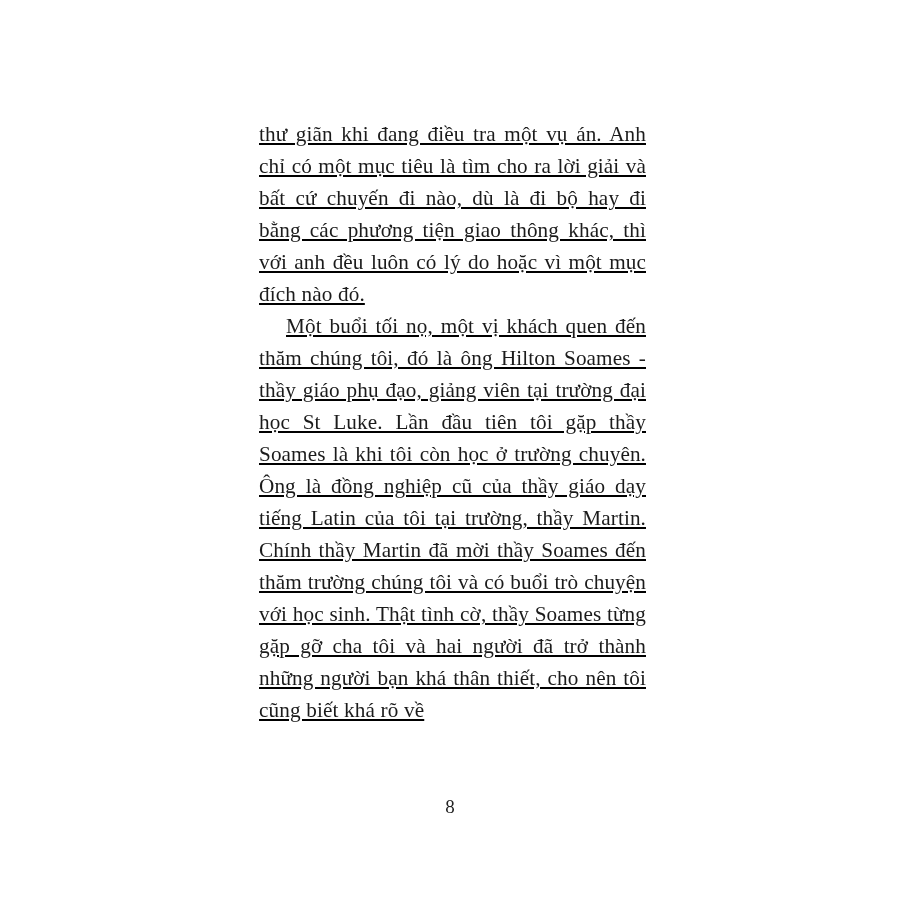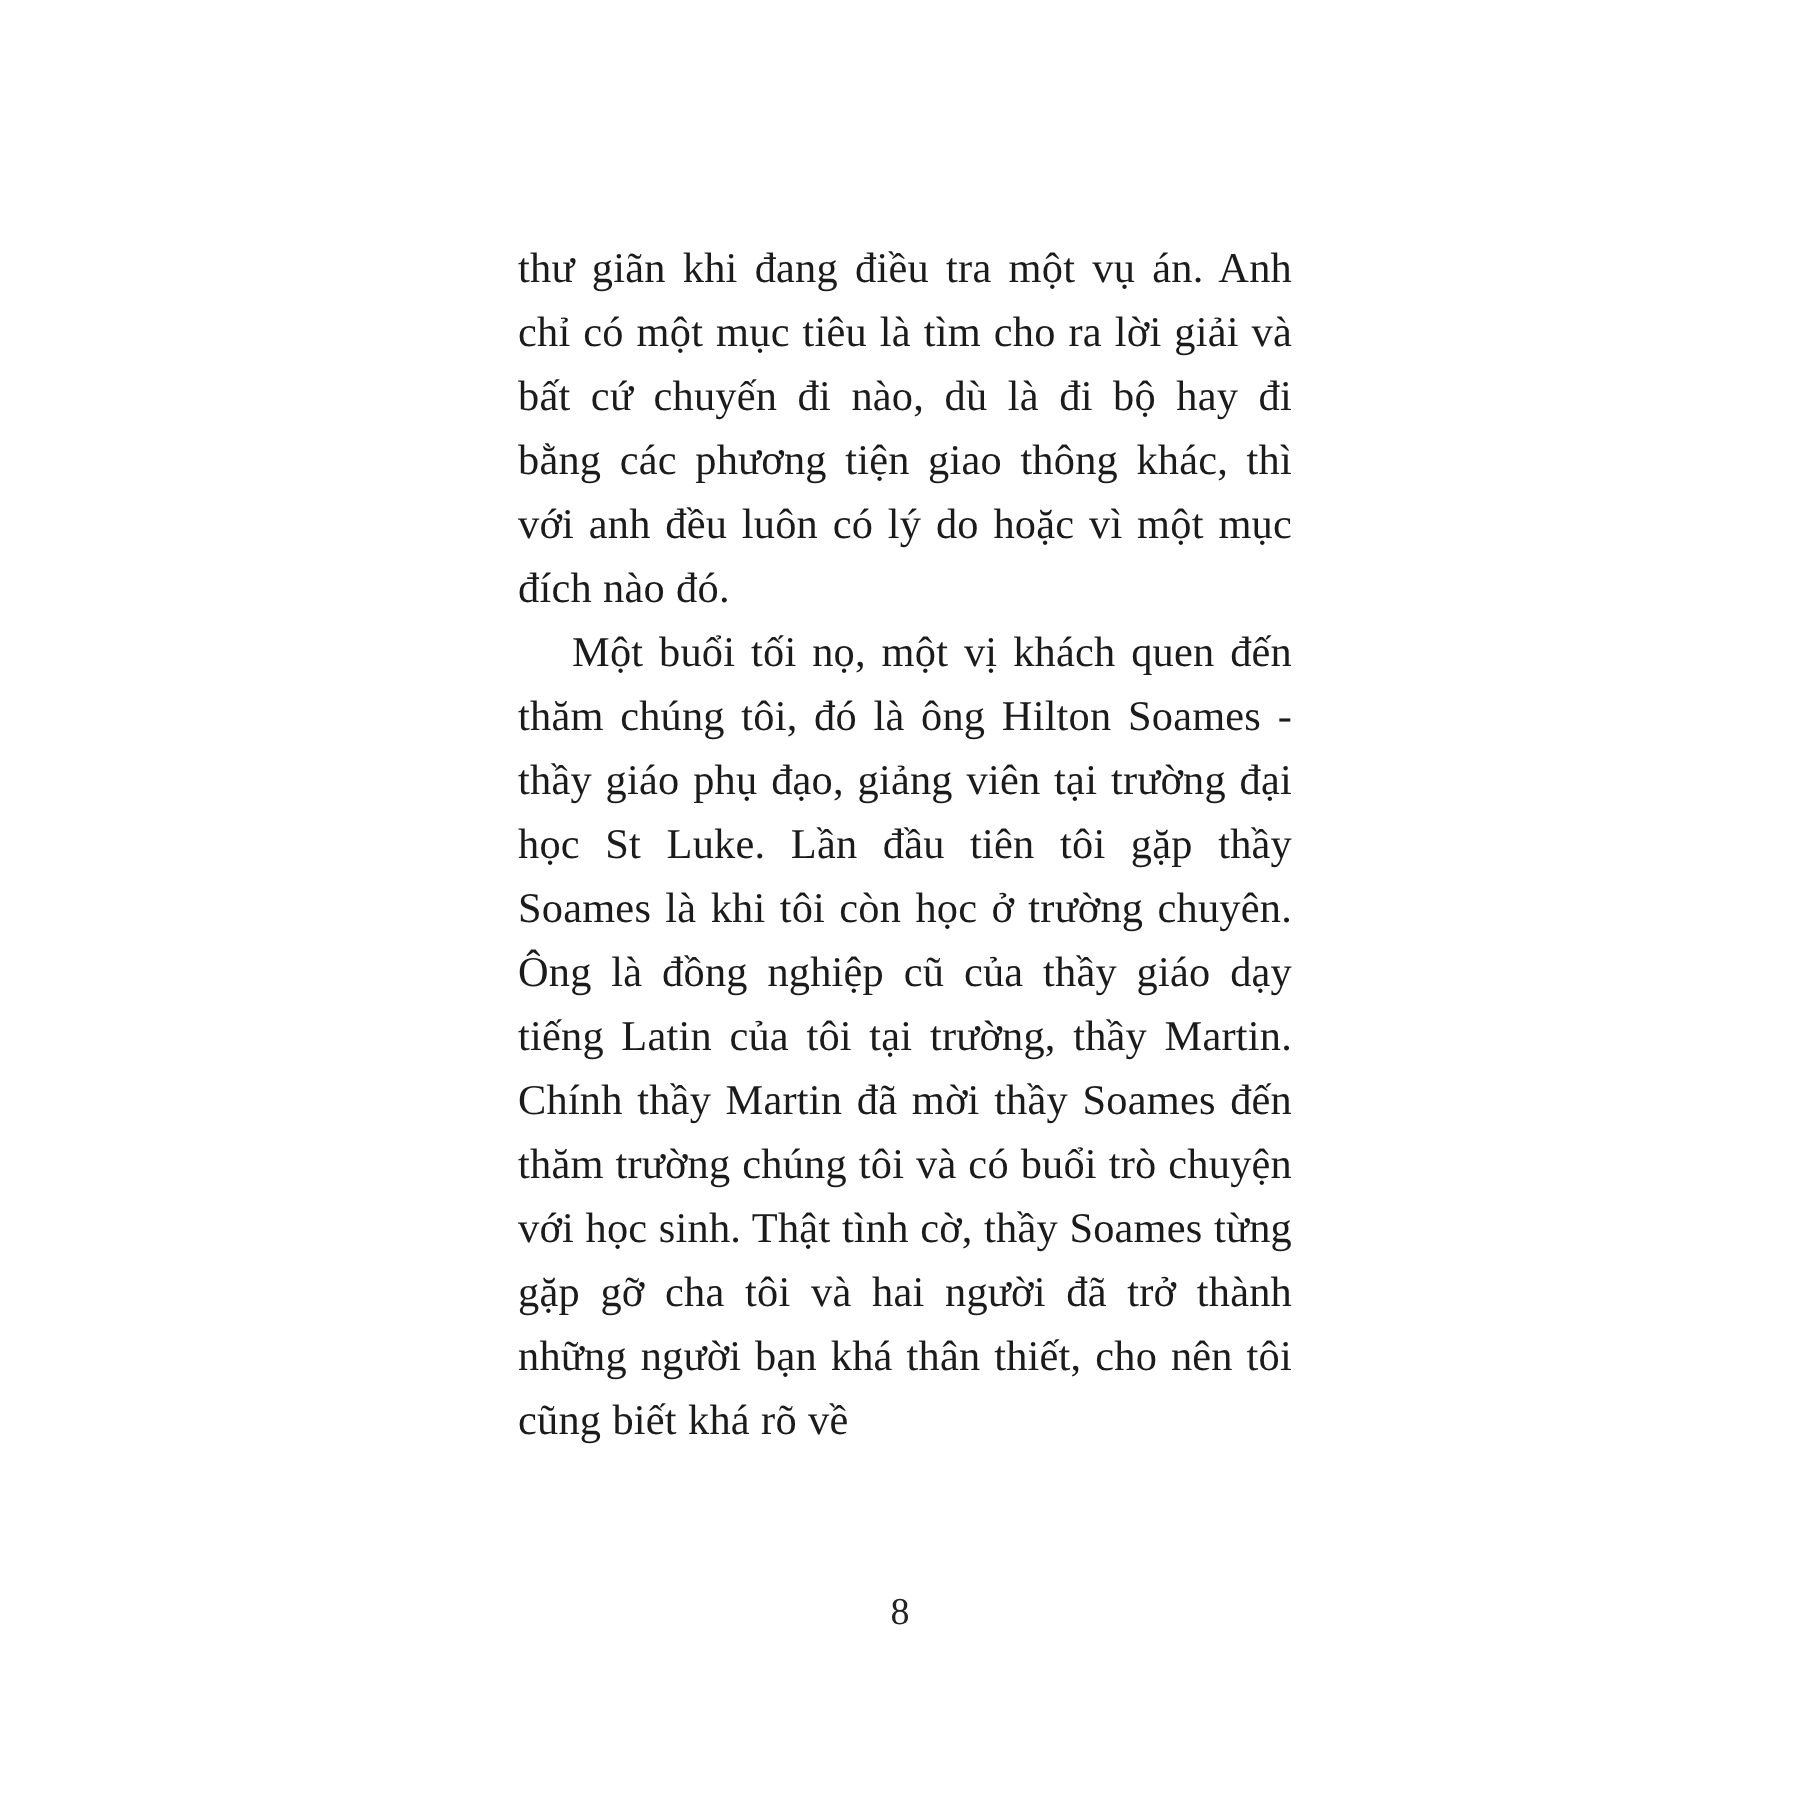--- a/index.html
+++ b/index.html
@@ -19,20 +19,21 @@
     width: 900px;
     height: 900px;
     background: #ffffff;
   }
 
   #text-block {
     position: absolute;
     left: 259px;
     top: 118px;
     width: 387px;
+    text-decoration: underline;
   }
 
   .paragraph {
     margin: 0;
     font-size: 21.2px;
     line-height: 32px;
     color: #1b1b1b;
     text-align: justify;
     text-justify: inter-word;
     word-spacing: 0.01em;

